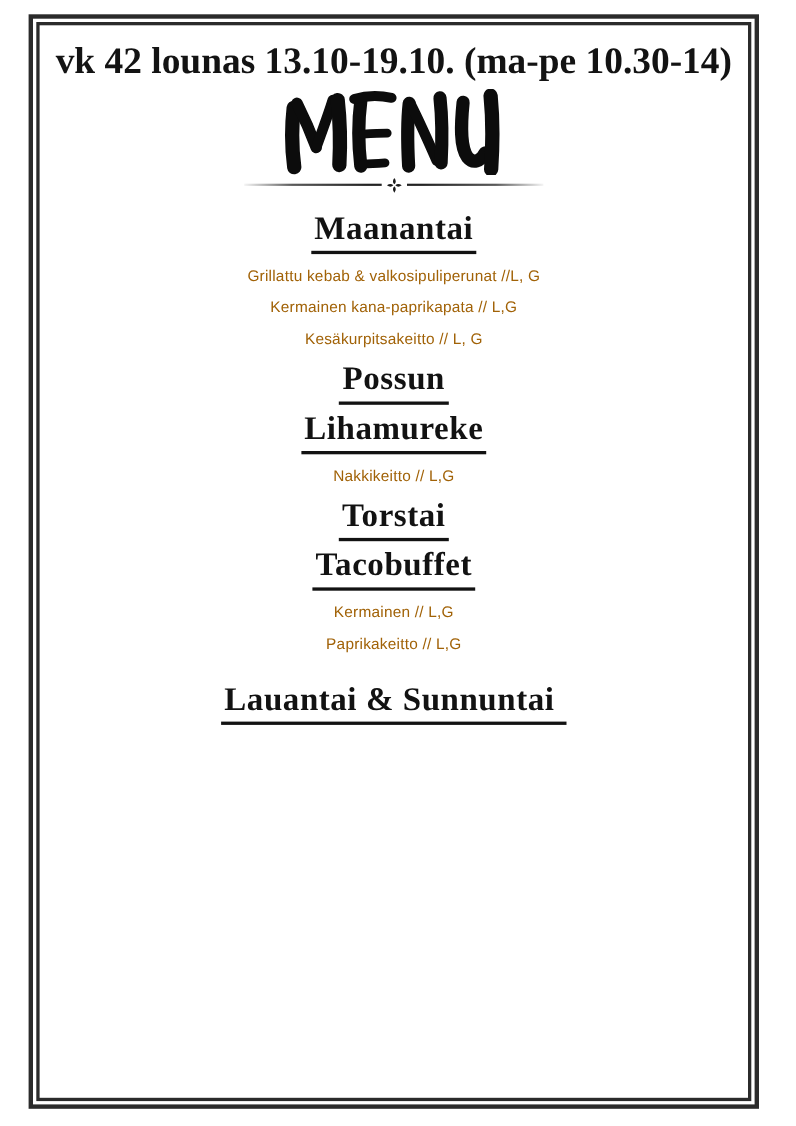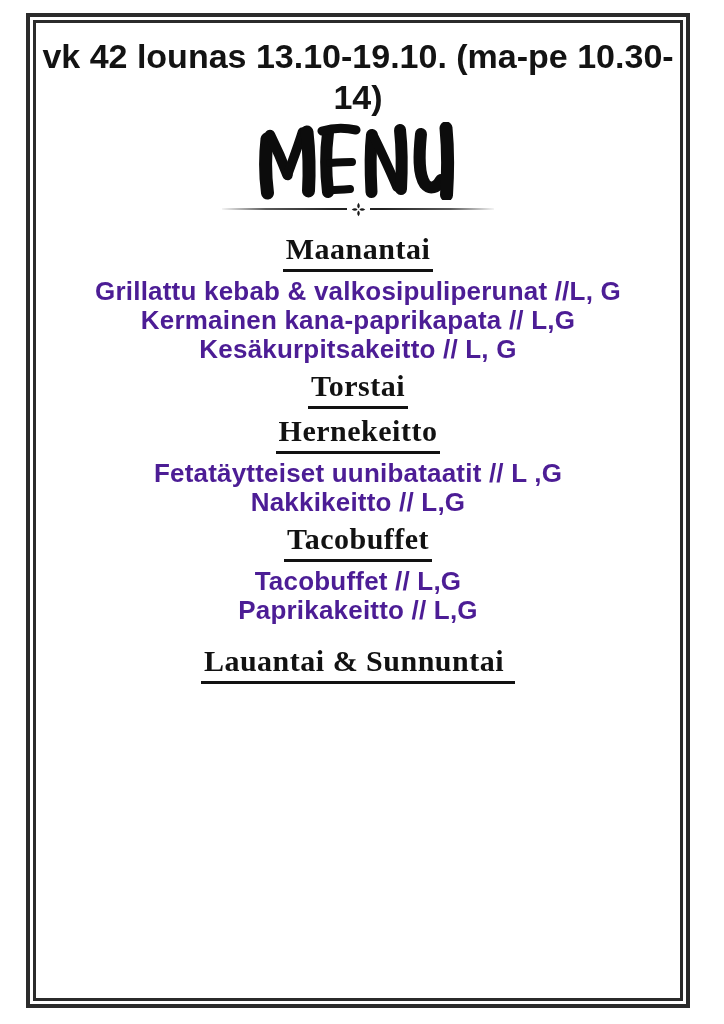--- a/index.html
+++ b/index.html
@@ -22,21 +22,21 @@
   .frame-inner {
     width: 100%; height: 100%;
     box-sizing: border-box;
     border: 3px solid #2b2b2b;
   }
   .content {
     text-align: center;
     padding-top: 13px;
   }
   .title {
-    font-family: Liberation Sans, sans-serif;
+    font-family: Liberation Serif, serif;
     font-weight: 700;
     font-size: 34px;
     line-height: 1.2;
     color: #131313;
     letter-spacing: 0px;
   }
   .logo-wrap {
     margin-top: 4px;
     height: 78px;
     line-height: 0;
@@ -69,25 +69,24 @@
     letter-spacing: 0.5px;
     color: #121212;
     border-bottom: 3px solid #121212;
     padding: 0 3px 2px 3px;
   }
   .mt-s1 { margin-top: 14px; }
   .mt-s  { margin-top: 4px; }
   .mt-s6 { margin-top: 18px; }
   .items {
     margin-top: 5px;
-    font-size: 26px;
+    font-size: 14px;
     line-height: 29px;
     letter-spacing: 0.2px;
-    color: #4c1d95;
-    font-weight: bold;
+    color: #a16207;
   }
   .menu-item { white-space: nowrap; }
 </style>
 </head>
 <body>
 
 <div class="frame">
   <div class="frame-inner">
     <div class="content">
 
@@ -133,43 +132,45 @@
         </div>
         <div class="items">
           <div class="menu-item">Grillattu kebab &amp; valkosipuliperunat //L, G</div>
           <div class="menu-item">Kermainen kana-paprikapata // L,G</div>
           <div class="menu-item">Kesäkurpitsakeitto // L, G</div>
         </div>
       </div>
 
       <div class="section">
         <div class="day-heading-row mt-s">
-          <span class="day-heading">Torstai</span>
+          <span class="day-heading">Possun</span>
         </div>
       </div>
 
       <div class="section">
         <div class="day-heading-row mt-s">
-          <span class="day-heading">Hernekeitto</span>
+          <span class="day-heading">Lihamureke</span>
         </div>
         <div class="items">
-          <div class="menu-item">Fetatäytteiset uunibataatit // L ,G</div>
           <div class="menu-item">Nakkikeitto // L,G</div>
         </div>
       </div>
 
       <div class="section">
+        <div class="day-heading-row mt-s">
+          <span class="day-heading">Torstai</span>
+        </div>
       </div>
 
       <div class="section">
         <div class="day-heading-row mt-s">
           <span class="day-heading">Tacobuffet</span>
         </div>
         <div class="items">
-          <div class="menu-item">Tacobuffet  // L,G</div>
+          <div class="menu-item">Kermainen  // L,G</div>
           <div class="menu-item">Paprikakeitto // L,G</div>
         </div>
       </div>
 
       <div class="section">
         <div class="day-heading-row mt-s6">
           <span class="day-heading">Lauantai &amp; Sunnuntai&nbsp;</span>
         </div>
       </div>
 

